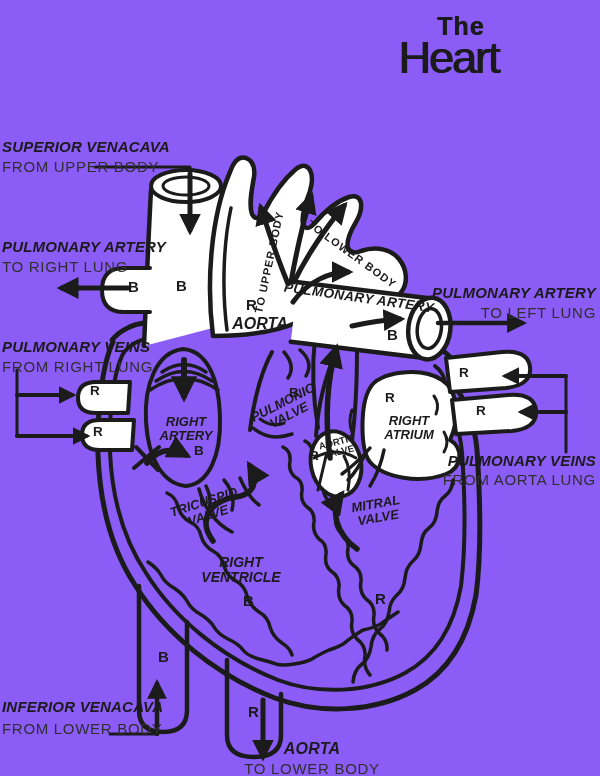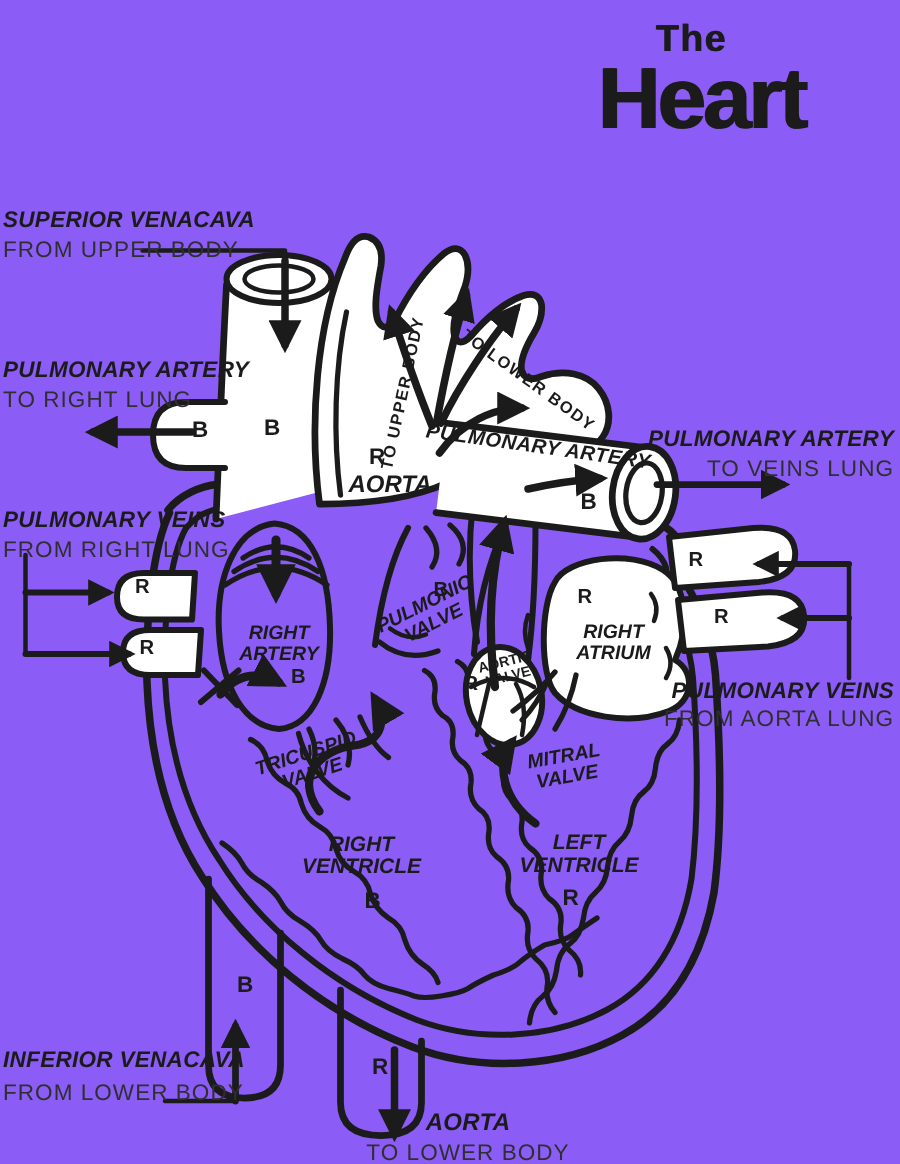--- a/index.html
+++ b/index.html
@@ -9,21 +9,21 @@
   .abs{position:absolute;white-space:nowrap}
   .ext{font-style:italic;font-weight:800;font-size:15px;letter-spacing:.2px}
   .sub{font-weight:400;font-size:15px;letter-spacing:.7px;color:#2f2f2f}
   .ra{text-align:right}
   .inl{position:absolute;font-style:italic;font-weight:700;font-size:13px;line-height:1.07;
        text-align:center;white-space:normal}
   .big{font-size:14px}
   .ltr{position:absolute;font-weight:700;font-size:15px;font-style:normal}
   .ltr-sm{font-size:13.5px}
   .t-the{font-weight:800;font-size:25px;letter-spacing:1px;text-shadow:.6px 0 0 currentColor}
-  .t-heart{font-weight:700;font-size:58px;letter-spacing:-2px;text-shadow:1.2px 0 0 currentColor}
+  .t-heart{font-weight:400;font-size:45px;letter-spacing:-2px;text-shadow:1.2px 0 0 currentColor}
 </style>
 </head>
 <body>
 
 <div class="stage">
 
 <svg width="600" height="776" viewBox="0 0 600 776">
   <defs>
     <marker id="ah" viewBox="0 0 10 10" refX="7.5" refY="5" markerWidth="4.4" markerHeight="4.4" orient="auto-start-reverse">
       <path d="M0,0 L10,5 L0,10 z" fill="#1b1b1b"></path>
@@ -179,40 +179,39 @@
 <div class="abs ext" style="left:2px;top:138px">SUPERIOR VENACAVA</div>
 <div class="abs sub" style="left:2px;top:158px">FROM UPPER BODY</div>
 
 <div class="abs ext" style="left:2px;top:238px">PULMONARY ARTERY</div>
 <div class="abs sub" style="left:2px;top:258px">TO RIGHT LUNG</div>
 
 <div class="abs ext" style="left:2px;top:338px">PULMONARY VEINS</div>
 <div class="abs sub" style="left:2px;top:358px">FROM RIGHT LUNG</div>
 
 <div class="abs ext ra" style="right:4px;top:284px">PULMONARY ARTERY</div>
-<div class="abs sub ra" style="right:4px;top:304px">TO VEINS LUNG</div>
+<div class="abs sub ra" style="right:4px;top:304px">TO LEFT LUNG</div>
 
 <div class="abs ext ra" style="right:4px;top:452px">PULMONARY VEINS</div>
 <div class="abs sub ra" style="right:4px;top:471px">FROM AORTA LUNG</div>
 
 <div class="abs ext" style="left:2px;top:698px">INFERIOR VENACAVA</div>
 <div class="abs sub" style="left:2px;top:720px">FROM LOWER BODY</div>
 
 <div class="abs ext" style="left:312px;top:740px;transform:translateX(-50%);font-size:16px">AORTA</div>
 <div class="abs sub" style="left:312px;top:760px;transform:translateX(-50%)">TO LOWER BODY</div>
 
 <div class="abs inl" style="left:260px;top:315px;transform:translateX(-50%);font-size:16px">AORTA</div>
 <div class="abs" style="left:269px;top:256px;transform:translateX(-50%) rotate(-78deg);font-weight:700;font-size:11px;letter-spacing:1px">TO UPPER BODY</div>
 <div class="abs" style="left:352px;top:248px;transform:translateX(-50%) rotate(36deg);font-weight:700;font-size:11px;letter-spacing:1px">TO LOWER BODY</div>
 <div class="abs" style="left:359px;top:290px;transform:translateX(-50%) rotate(8deg);font-style:italic;font-weight:800;font-size:13.5px;letter-spacing:.4px">PULMONARY ARTERY</div>
 
 <div class="inl" style="left:186px;top:415px;width:70px;transform:translateX(-50%)">RIGHT ARTERY</div>
 <div class="inl" style="left:409px;top:414px;width:64px;transform:translateX(-50%)">RIGHT ATRIUM</div>
 <div class="inl big" style="left:241px;top:555px;width:90px;transform:translateX(-50%)">RIGHT VENTRICLE</div>
-<div class="inl big" style="left:386px;top:554px;width:92px;transform:translateX(-50%)">LEFT VENTRICLE</div>
 <div class="inl" style="left:206px;top:495px;width:80px;transform:translateX(-50%) rotate(-18deg)">TRICUSPID VALVE</div>
 <div class="inl" style="left:286px;top:395px;width:78px;transform:translateX(-50%) rotate(-27deg)">PULMONIC VALVE</div>
 <div class="inl" style="left:338px;top:437px;width:44px;font-size:9.5px;font-style:normal;font-weight:700;line-height:1.05;transform:translateX(-50%) rotate(-14deg)">AORTIC VALVE</div>
 <div class="inl" style="left:377px;top:497px;width:54px;transform:translateX(-50%) rotate(-10deg)">MITRAL VALVE</div>
 
 <div class="ltr" style="left:176px;top:277px">B</div>
 <div class="ltr" style="left:128px;top:278px">B</div>
 <div class="ltr" style="left:387px;top:326px">B</div>
 <div class="ltr" style="left:246px;top:296px">R</div>
 <div class="ltr ltr-sm" style="left:194px;top:443px">B</div>

